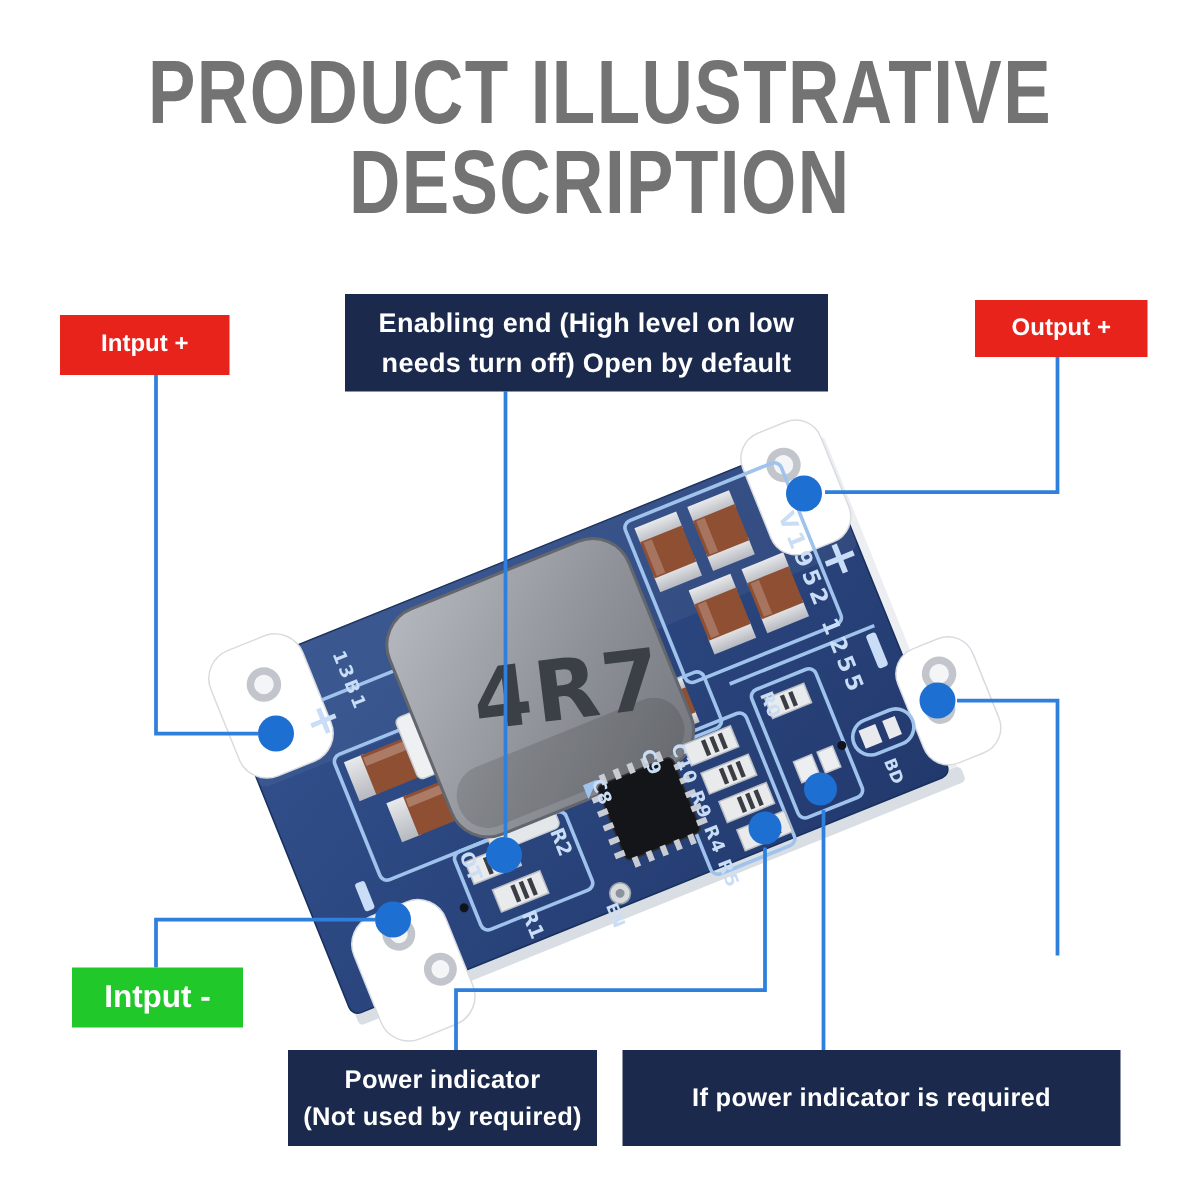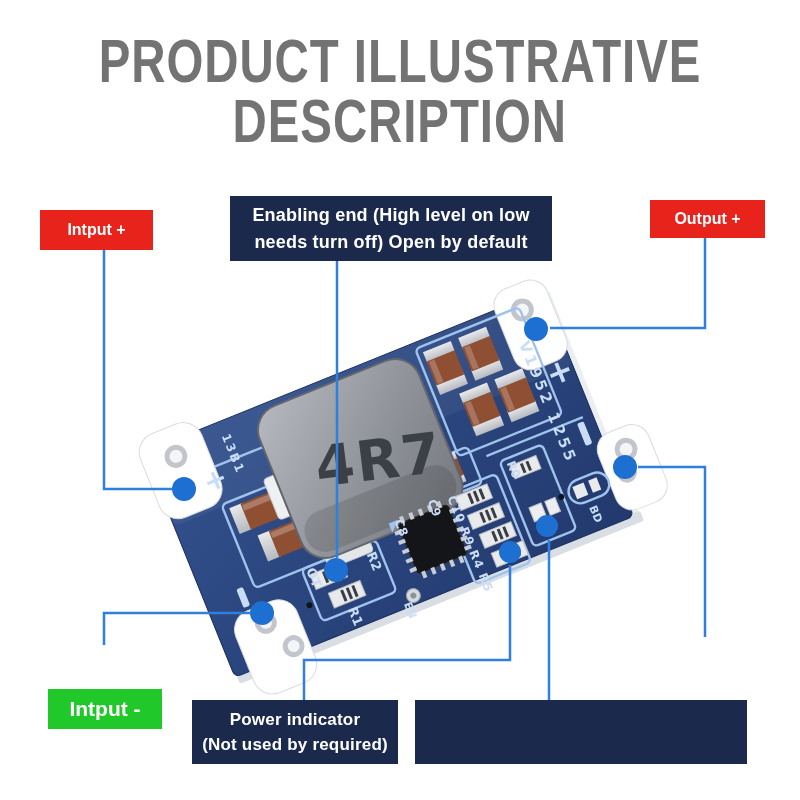--- a/index.html
+++ b/index.html
@@ -11,21 +11,21 @@
   .title .tline{display:inline-block;transform:scale(.93,1.18);transform-origin:center;}
   
   .tag{position:absolute;display:flex;flex-direction:column;align-items:center;justify-content:center;
        color:#fff;font-weight:700;text-align:center;z-index:3;}
   .tag-red{background:#e8231c;font-size:16px;}
   .tag-green{background:#20c829;font-size:21px;}
   .tag-navy{background:#1b2a4c;font-size:17px;line-height:1.5;letter-spacing:.2px;}
   #tag-input-plus{left:40px;top:210px;width:113px;height:40px;}
   #tag-output-plus{left:650px;top:200px;width:115px;height:38px;}
   #tag-enable{left:230px;top:196px;width:322px;height:65px;font-size:18px;}
-  #tag-input-minus{left:48px;top:645px;width:114px;height:40px;margin-top:44px;}
+  #tag-input-minus{left:48px;top:645px;width:114px;height:40px;}
   #tag-output-minus{left:645px;top:637px;width:112px;height:41px;}
   #tag-power{left:192px;top:700px;width:206px;height:64px;}
   #tag-short{left:415px;top:700px;width:332px;height:64px;}
   svg{position:absolute;left:0;top:0;z-index:1;}
   text{font-family:"DejaVu Sans","Liberation Sans",sans-serif;}
 </style>
 </head>
 <body>
 
 <div class="stage">
@@ -315,15 +315,16 @@
     <span>Intput -</span>
   </div>
 
 
   <div class="tag tag-navy" id="tag-power">
     <span>Power indicator</span>
     <span>(Not used by required)</span>
   </div>
 
   <div class="tag tag-navy" id="tag-short">
+    <span>If power indicator is required</span>
   </div>
 
 </div>
 
 </body></html>

